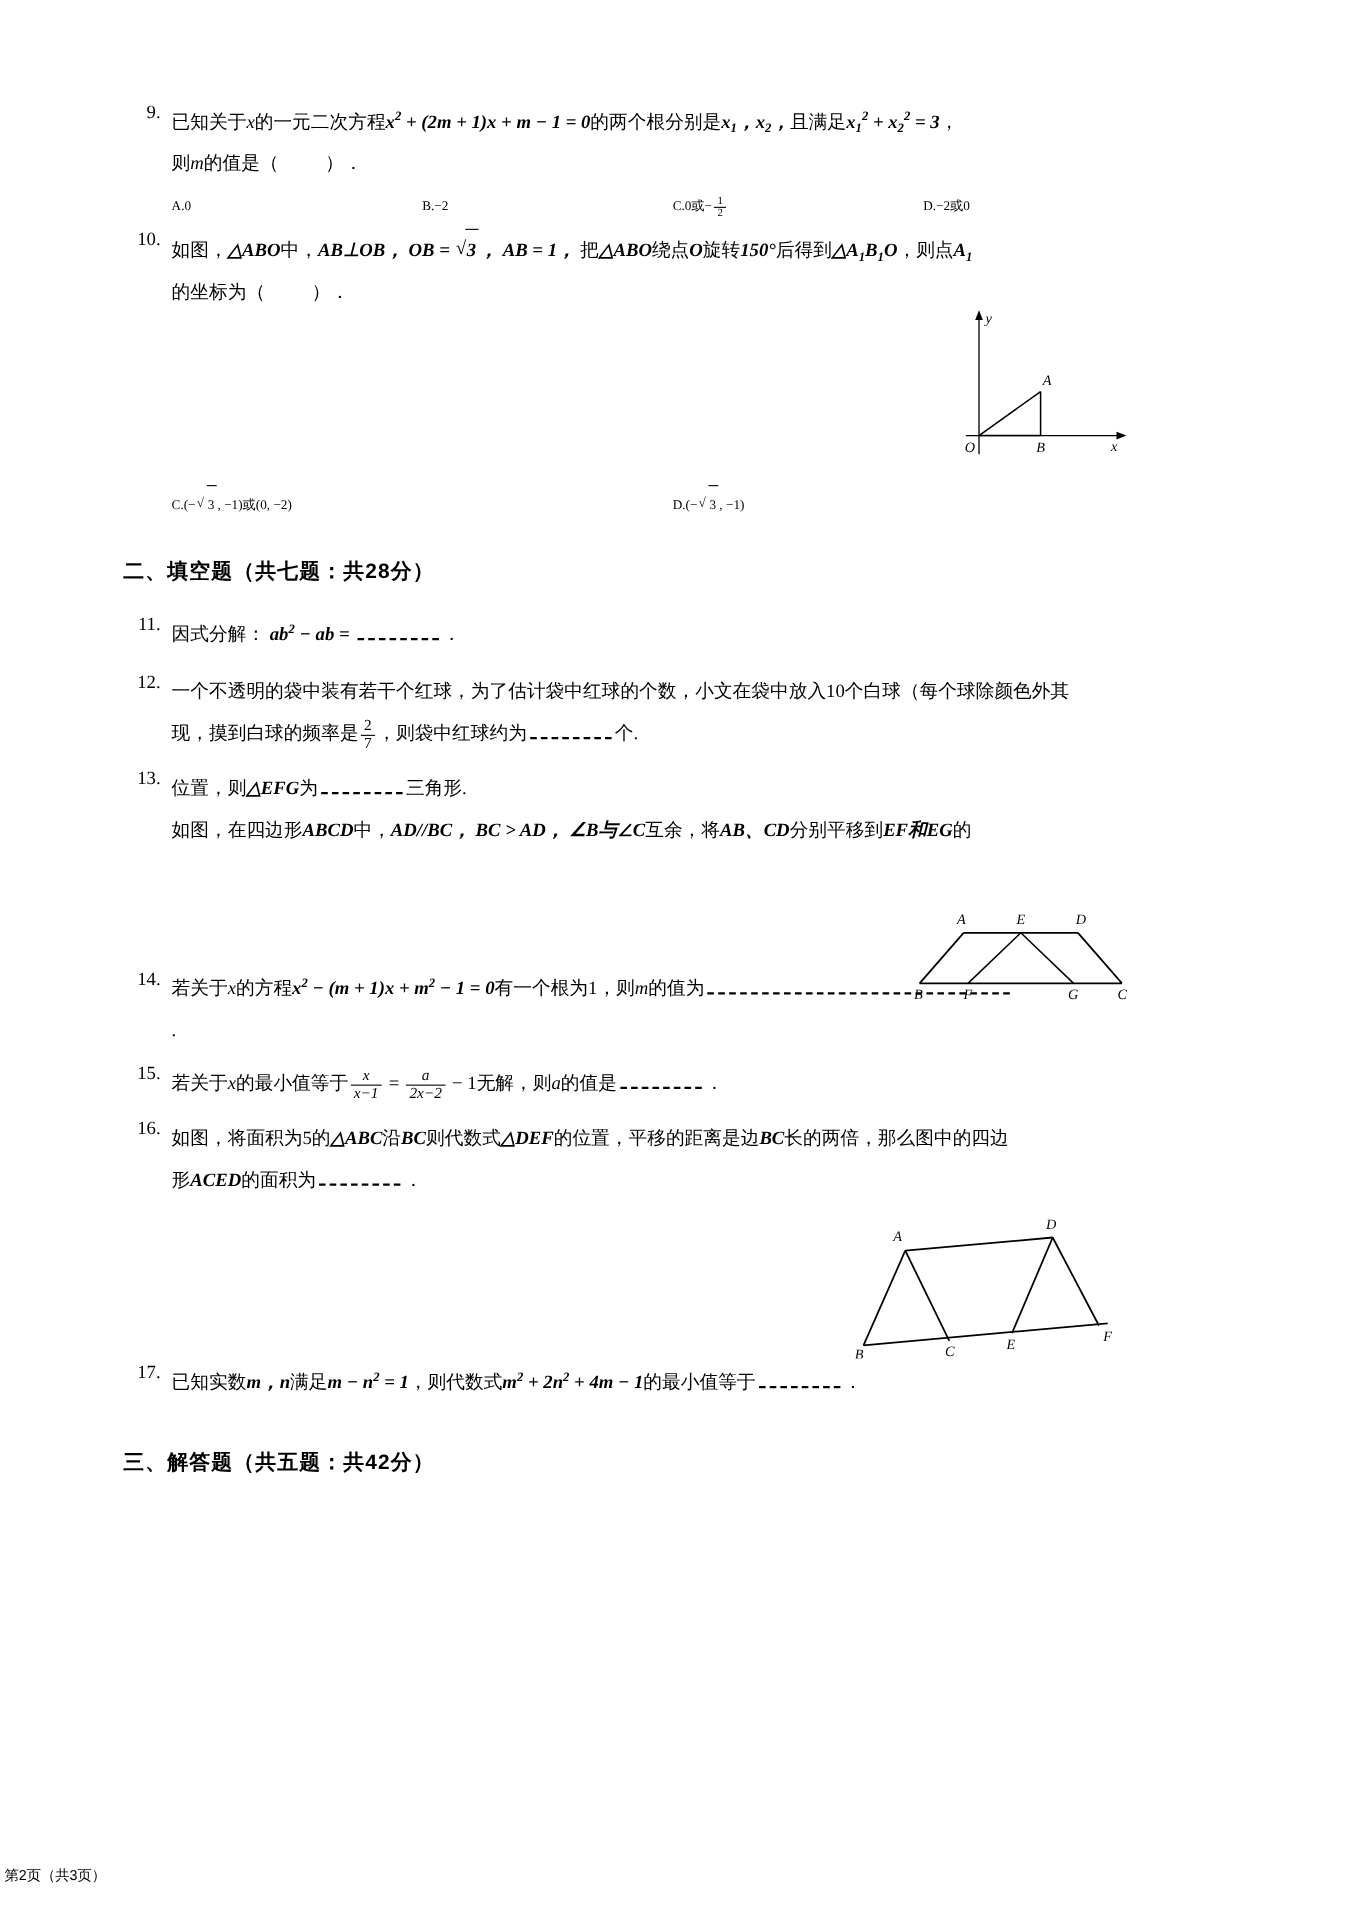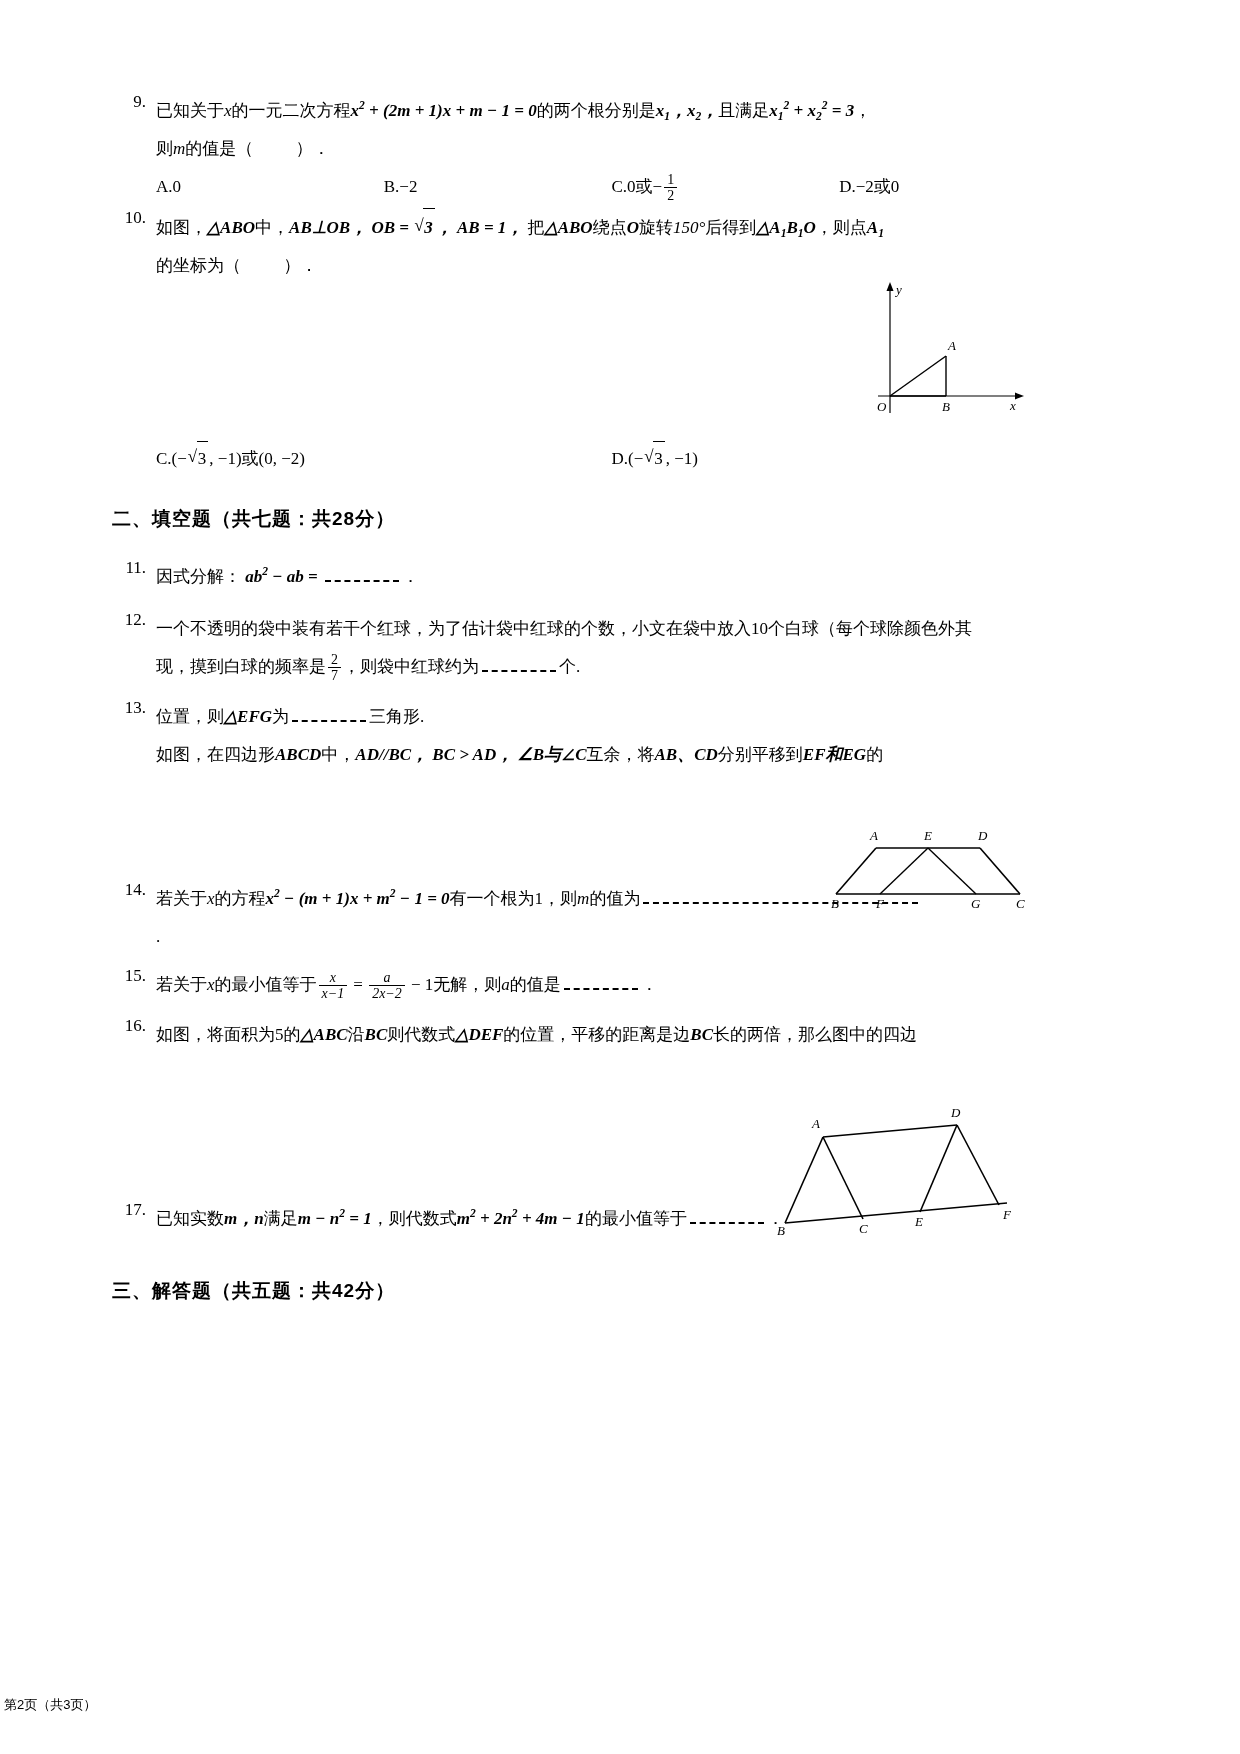--- a/index.html
+++ b/index.html
@@ -51,21 +51,21 @@
   .mi {
     font-style: italic;
     font-family: "Liberation Serif", serif;
   }
   .mb {
     font-style: italic;
     font-weight: bold;
     font-family: "Liberation Serif", serif;
     text-align: center;
   }
-  .num-b { font-weight: normal; }
+  .num-b { font-weight: bold; }
 
   sup.sp { font-size: 0.68em; vertical-align: super; line-height: 0; }
   sub.sb { font-size: 0.68em; vertical-align: sub; line-height: 0; }
 
   
   .frac {
     display: inline-block;
     vertical-align: -0.55em;
     text-align: center;
     font-size: 0.82em;
@@ -102,21 +102,21 @@
     border-bottom: 2px dashed #000;
     height: 0.72em;
     margin: 0 3px;
   }
   .blank.w-sm { width: 74px; }
   .blank.w-lg { width: 275px; }
 
   
   .choices {
     display: flex;
-    font-size: 17px;
+    font-size: 12px;
     line-height: 34px;
     margin-top: 2px;
     gap: 40px;
   }
   .choices .ch { width: 232px; }
   .choices.two .ch { width: 464px; }
 
   
   .section-head {
     font-family: "Liberation Sans", sans-serif;
@@ -250,20 +250,23 @@
           <span>若关于</span><span class="mi">x</span><span>的最小值等于</span><span class="frac mi"><span class="nu">x</span><span class="de">x−1</span></span><span> = </span><span class="frac mi"><span class="nu">a</span><span class="de">2x−2</span></span><span> − 1</span><span>无解，则</span><span class="mi">a</span><span>的值是</span><span class="blank w-sm"></span><span>．</span>
         </div>
       </div>
     </div>
 
     <div class="q" style="margin-top:12px;">
       <div class="qnum">16.</div>
       <div class="qbody">
         <div class="line">
           <span>如图，将面积为5的</span><span class="mb">△<i>ABC</i></span><span>沿</span><span class="mb"><i>BC</i></span><span>则代数式</span><span class="mb">△<i>DEF</i></span><span>的位置，平移的距离是边</span><span class="mb"><i>BC</i></span><span>长的两倍，那么图中的四边</span>
+        </div>
+        <div class="line">
+          <span>形</span><span class="mb"><i>ACED</i></span><span>的面积为</span><span class="blank w-sm"></span><span>．</span>
         </div>
       </div>
     </div>
 
     <div class="spacer-xl"></div>
 
     <div class="q" style="margin-top:-8px;">
       <div class="qnum">17.</div>
       <div class="qbody">
         <div class="line">

